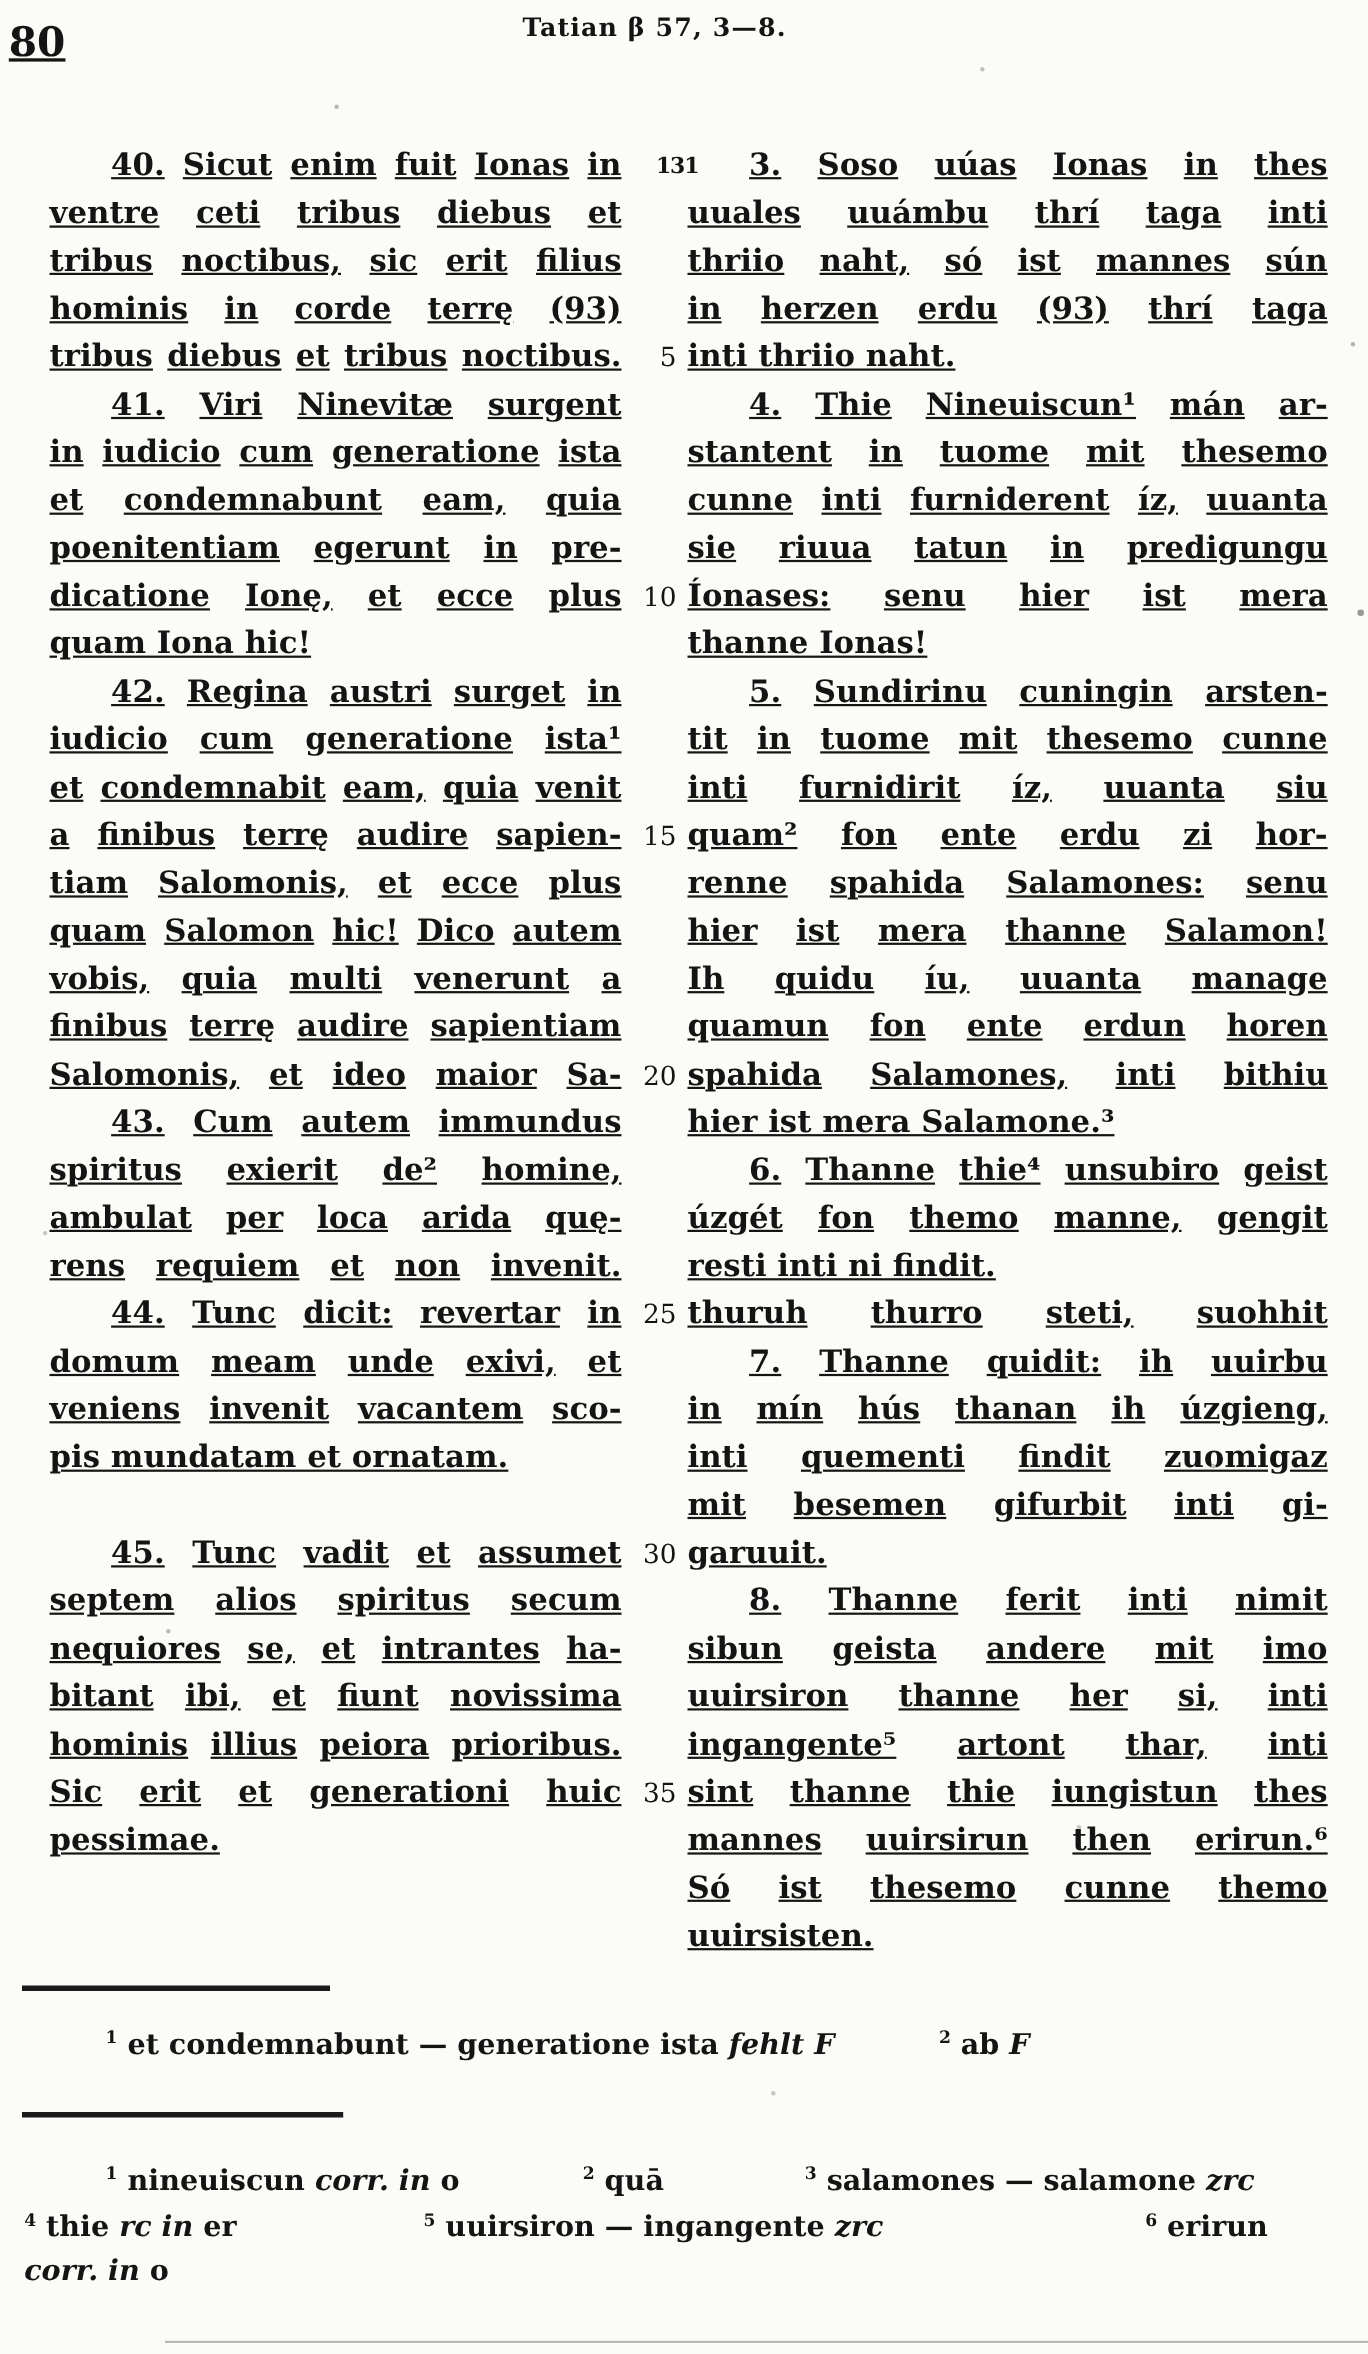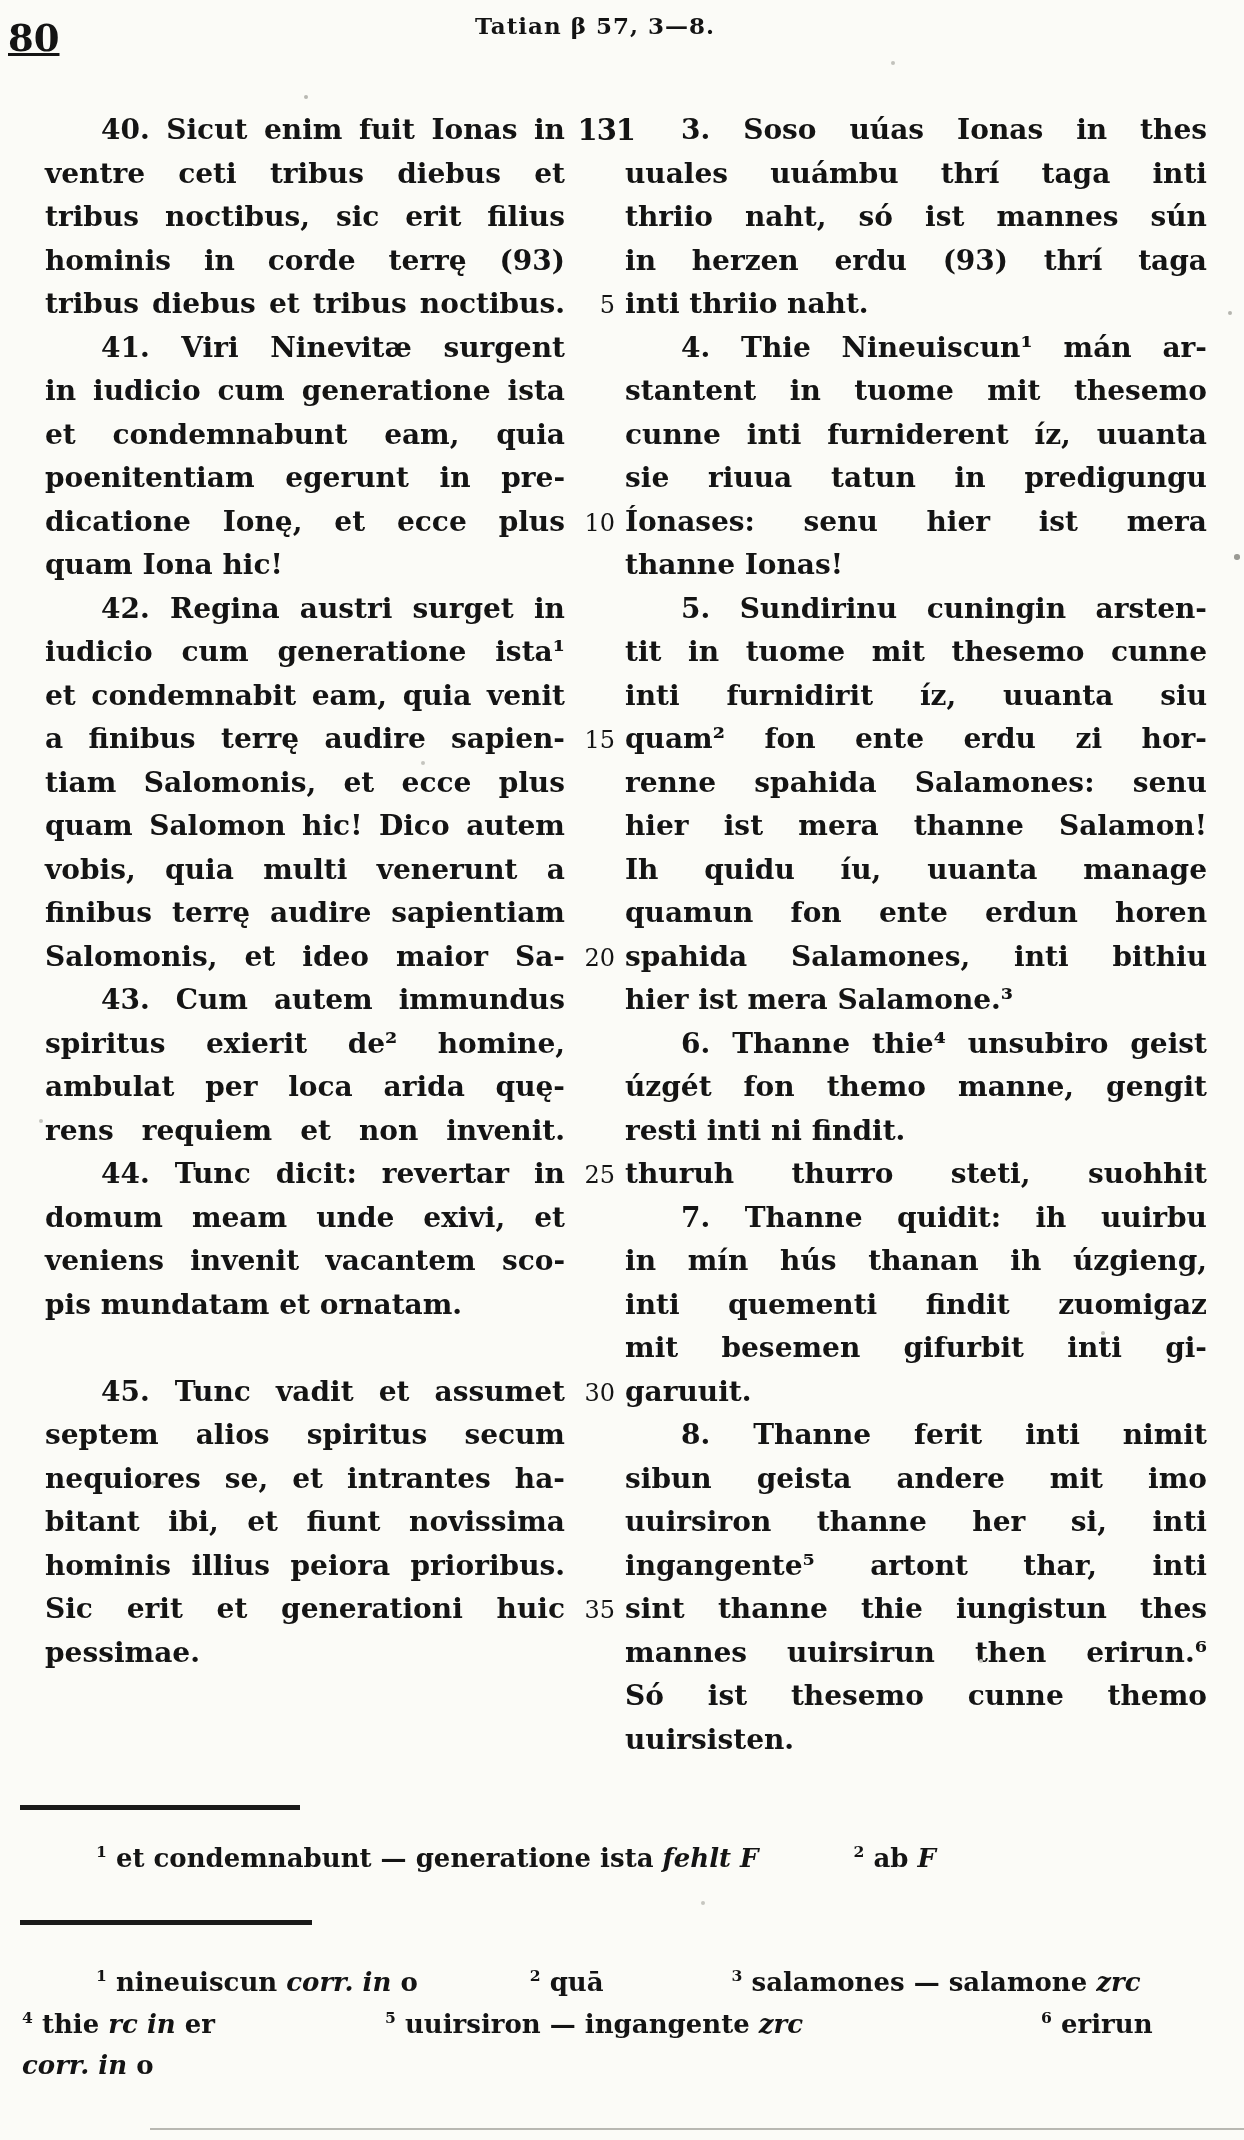--- a/index.html
+++ b/index.html
@@ -4,29 +4,29 @@
 <style>
   html,body{margin:0;padding:0}
   body{
     width:1244px;height:2140px;position:relative;overflow:hidden;
     background:#fbfbf7;color:#141414;
     font-family:"DejaVu Serif","Liberation Serif",serif;
   }
   .pagenum{position:absolute;left:8px;top:16px;font-size:37px;font-weight:bold;text-decoration:underline;}
   .header{position:absolute;left:0;top:12px;width:1190px;text-align:center;
           font-size:23px;font-weight:bold;letter-spacing:1px;}
-  .col{position:absolute;top:108px;}
+  .col{position:absolute;top:128px;text-decoration:underline;}
   .lat{left:45px;width:520px;}
   .ger{left:625px;width:582px;}
   .gut{left:561px;width:58px;height:1700px;}
   .line{height:43.5px;line-height:43.5px;font-size:28px;font-weight:bold;white-space:nowrap;}
   .line.just{display:flex;justify-content:space-between;}
   .line.indent{padding-left:56px;}
   .gmark{position:absolute;right:4px;font-size:24px;line-height:46px;height:43.5px;}
-  .gmark.gpage{font-size:29px;font-weight:bold;right:-16px;letter-spacing:-1px;line-height:44px;}
+  .gmark.gpage{font-size:20px;font-weight:bold;right:-16px;letter-spacing:-1px;line-height:44px;}
   .fnrule{position:absolute;left:20px;width:280px;height:5px;background:#1a1a1a;}
   #rule1{top:1805px;}
   #rule2{top:1920px;width:292px;}
   .fnline{position:absolute;left:0;width:1230px;font-size:26px;font-weight:bold;white-space:nowrap;}
   #fn1{top:1842px;padding-left:96px;}
   #fn2a{top:1966px;padding-left:96px;}
   #fn2b{top:2008px;padding-left:22px;}
   #fn2c{top:2050px;padding-left:22px;}
   #fn1  .fn-entry:nth-child(2){margin-left:95px;}
   #fn2a .fn-entry:nth-child(2){margin-left:112px;}

